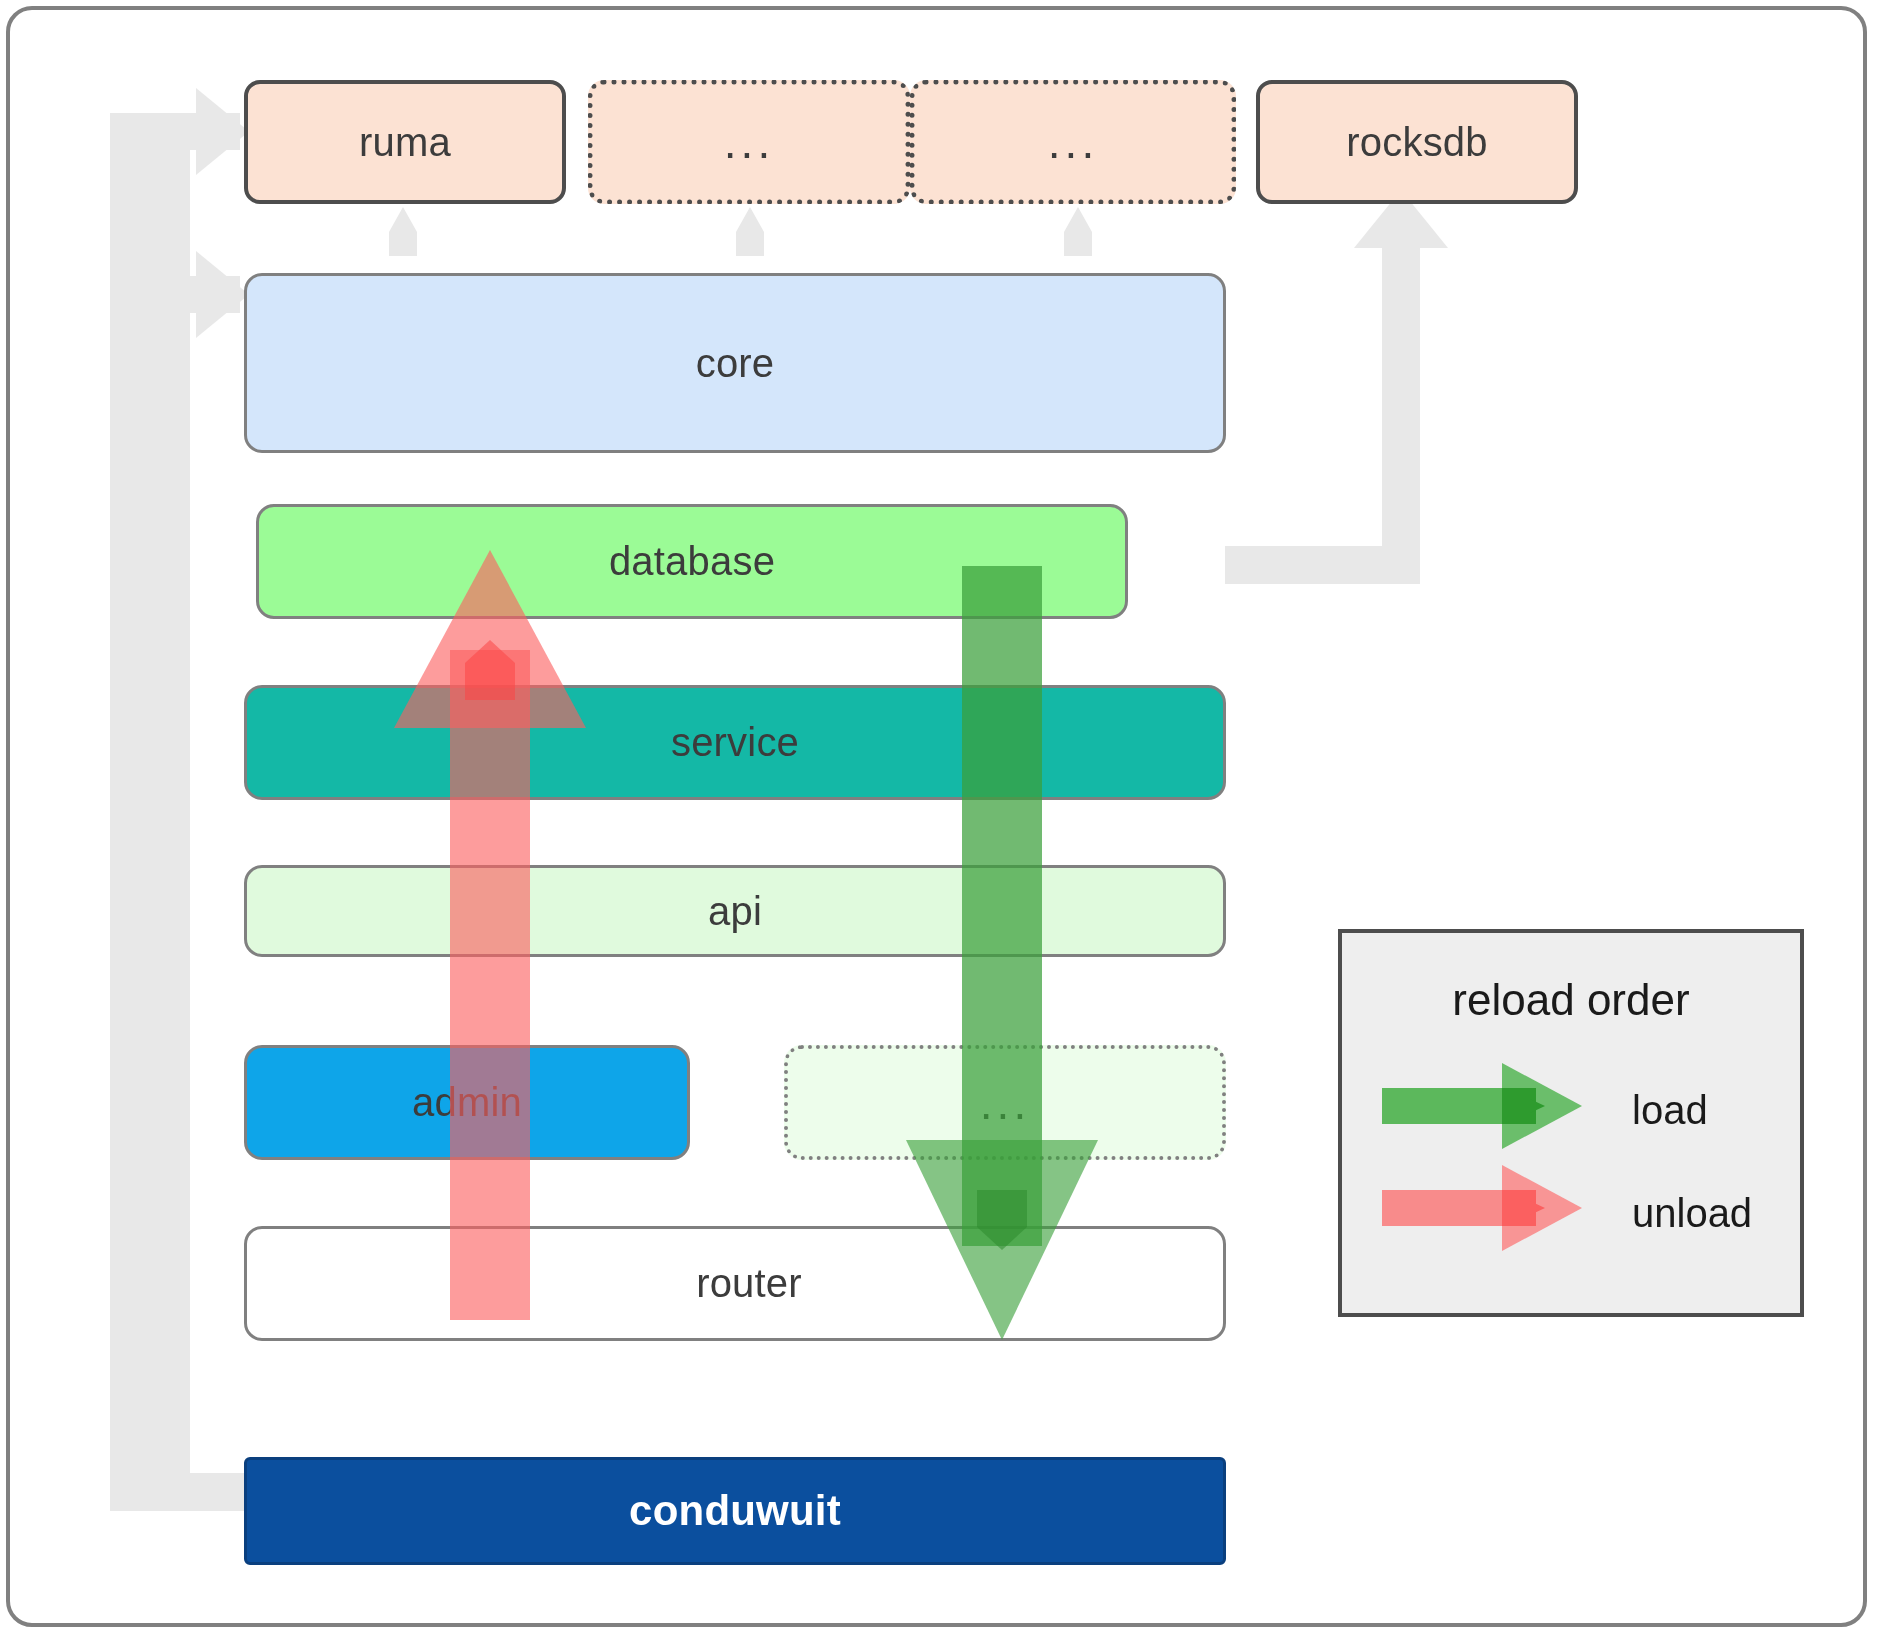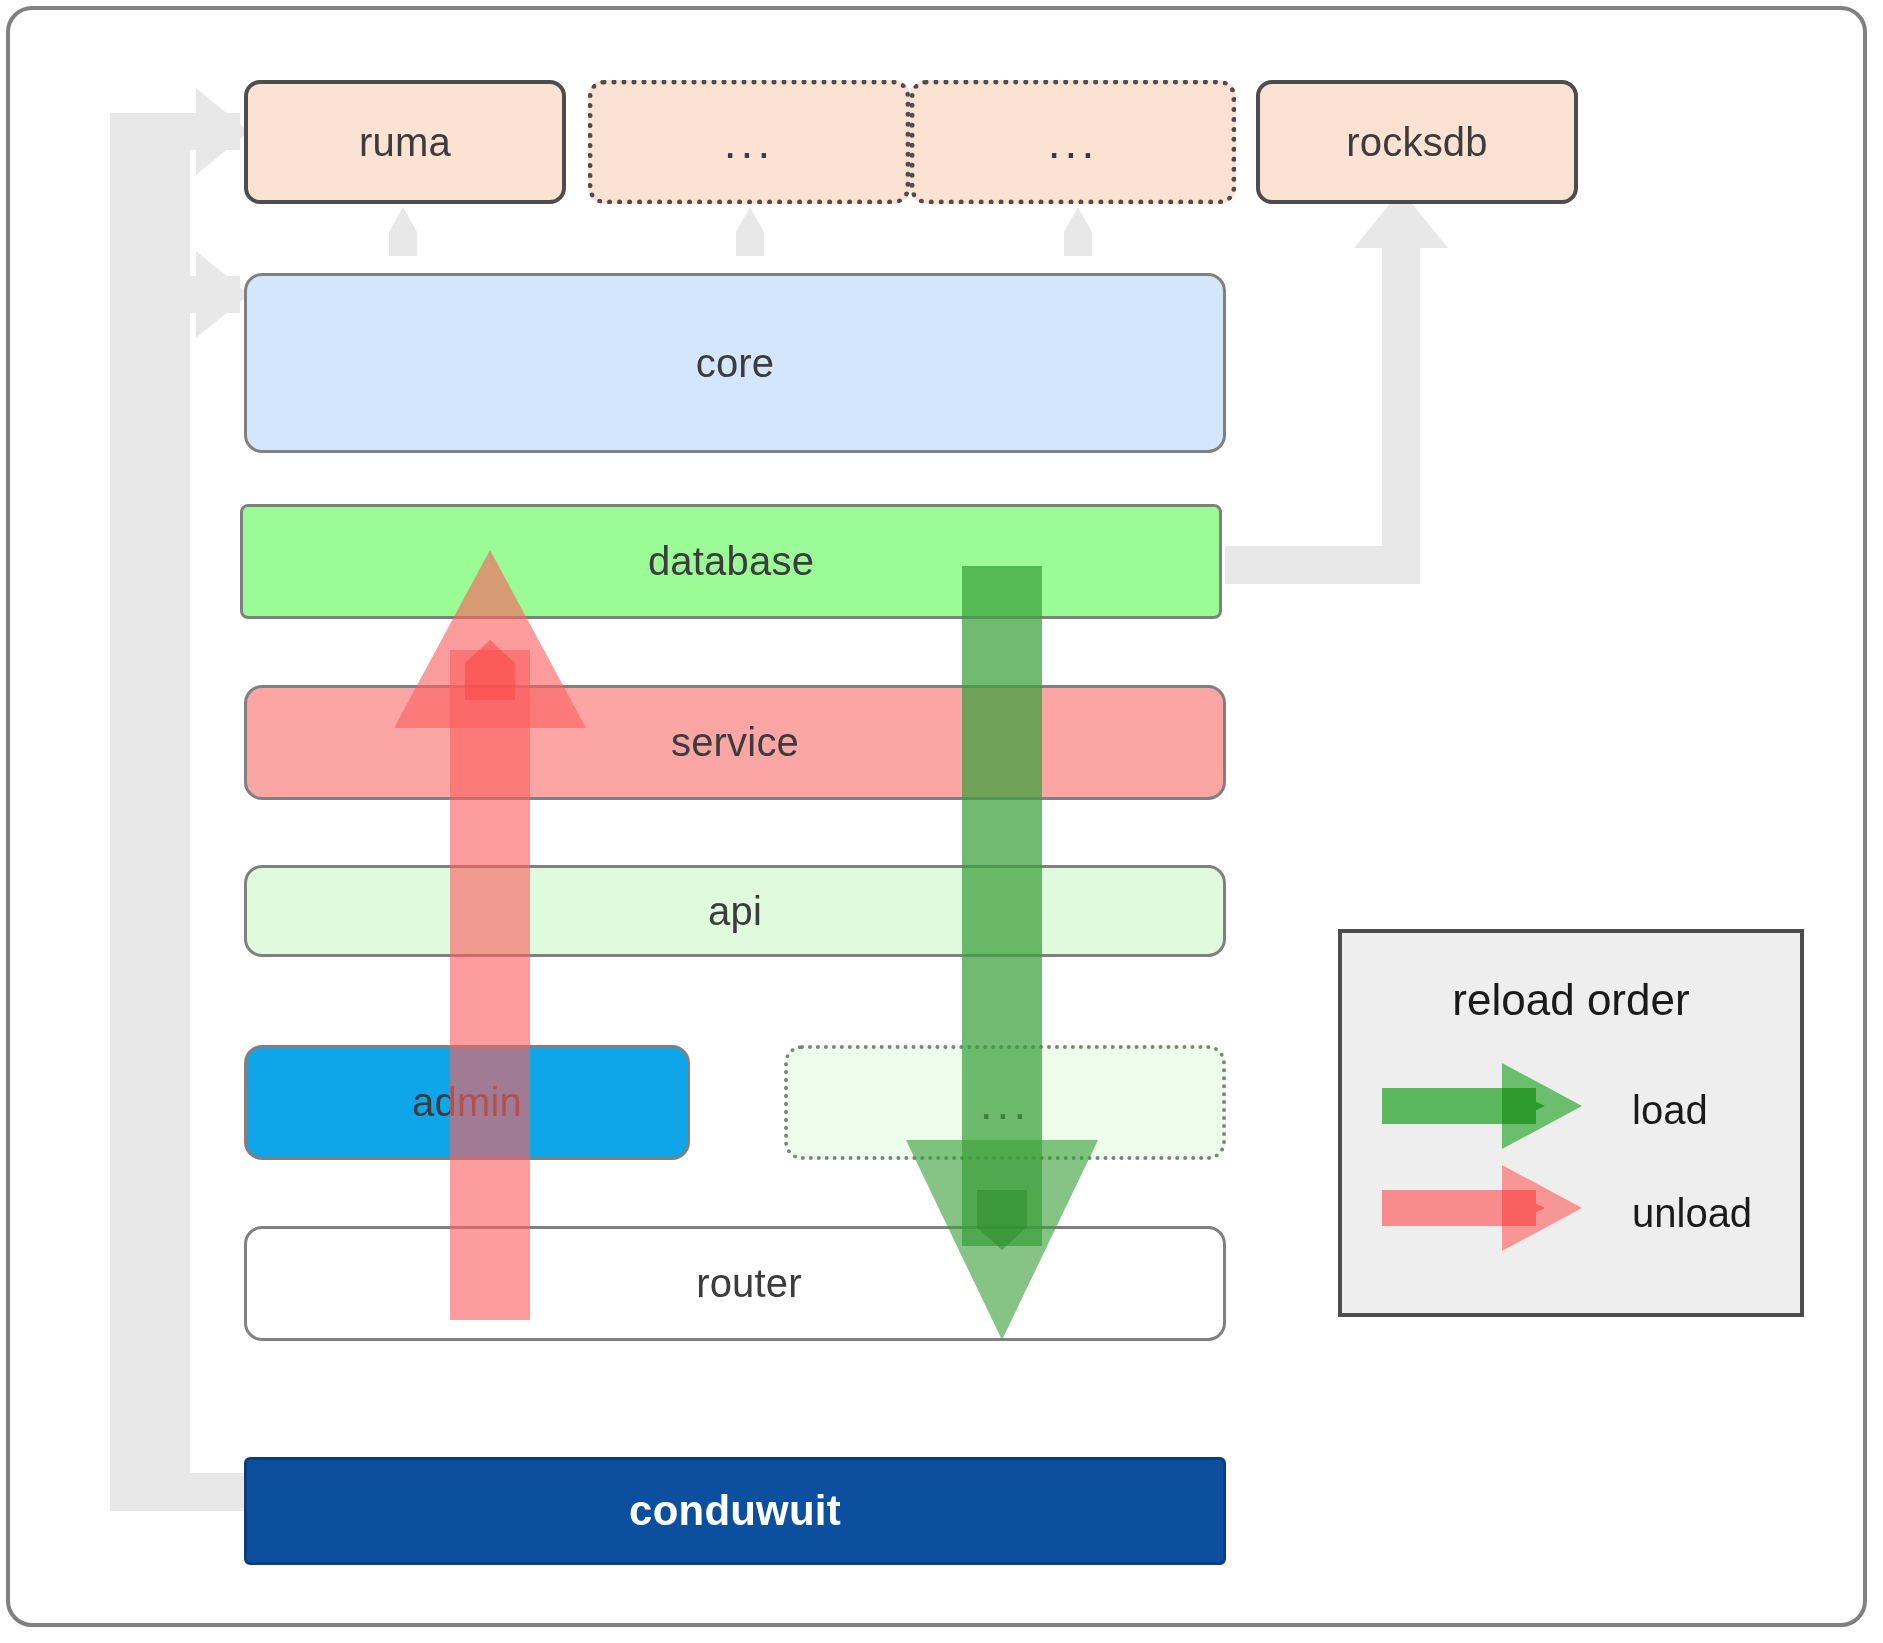--- a/index.html
+++ b/index.html
@@ -44,21 +44,21 @@
   
   .layer{
     border:3px solid #808080;
     border-radius:18px;
     font-size:40px;
   }
   .layer.dotted{ border-style:dotted; border-width:4px; }
 
   .l-core{ background:#d4e6fb;margin-top:8px; }
   .l-database{ background:#9bfb96; }
-  .l-service{ background:#fca5a5;text-align:right; }
+  .l-service{ background:#14b8a6;text-align:right; }
   .l-api{ background:#e0fadd; }
   .l-admin{ background:#0ea5e9; }
   .l-extra{ background:#edfdeb; }
   .l-router{ background:#ffffff; }
 
   .l-root{
     background:#0b4f9e;
     border:3px solid #0a3f7e;
     border-radius:6px;
     color:#ffffff;
@@ -144,21 +144,21 @@
   </div>
 
   <div class="node dep" style="left:1256px;top:80px;width:322px;">
     <span>rocksdb</span>
   </div>
 
   <div class="node layer l-core" style="left:244px;top:265px;width:982px;height:180px;">
     <span>core</span>
   </div>
 
-  <div class="node layer l-database" style="left:240px;top:504px;width:982px;height:115px;border-radius:8px;">
+  <div class="node layer l-database" style="left:256px;top:504px;width:872px;height:115px;">
     <span>database</span>
   </div>
 
   <div class="node layer l-service" style="left:244px;top:685px;width:982px;height:115px;">
     <span>service</span>
   </div>
 
   <div class="node layer l-api" style="left:244px;top:865px;width:982px;height:92px;">
     <span>api</span>
   </div>

